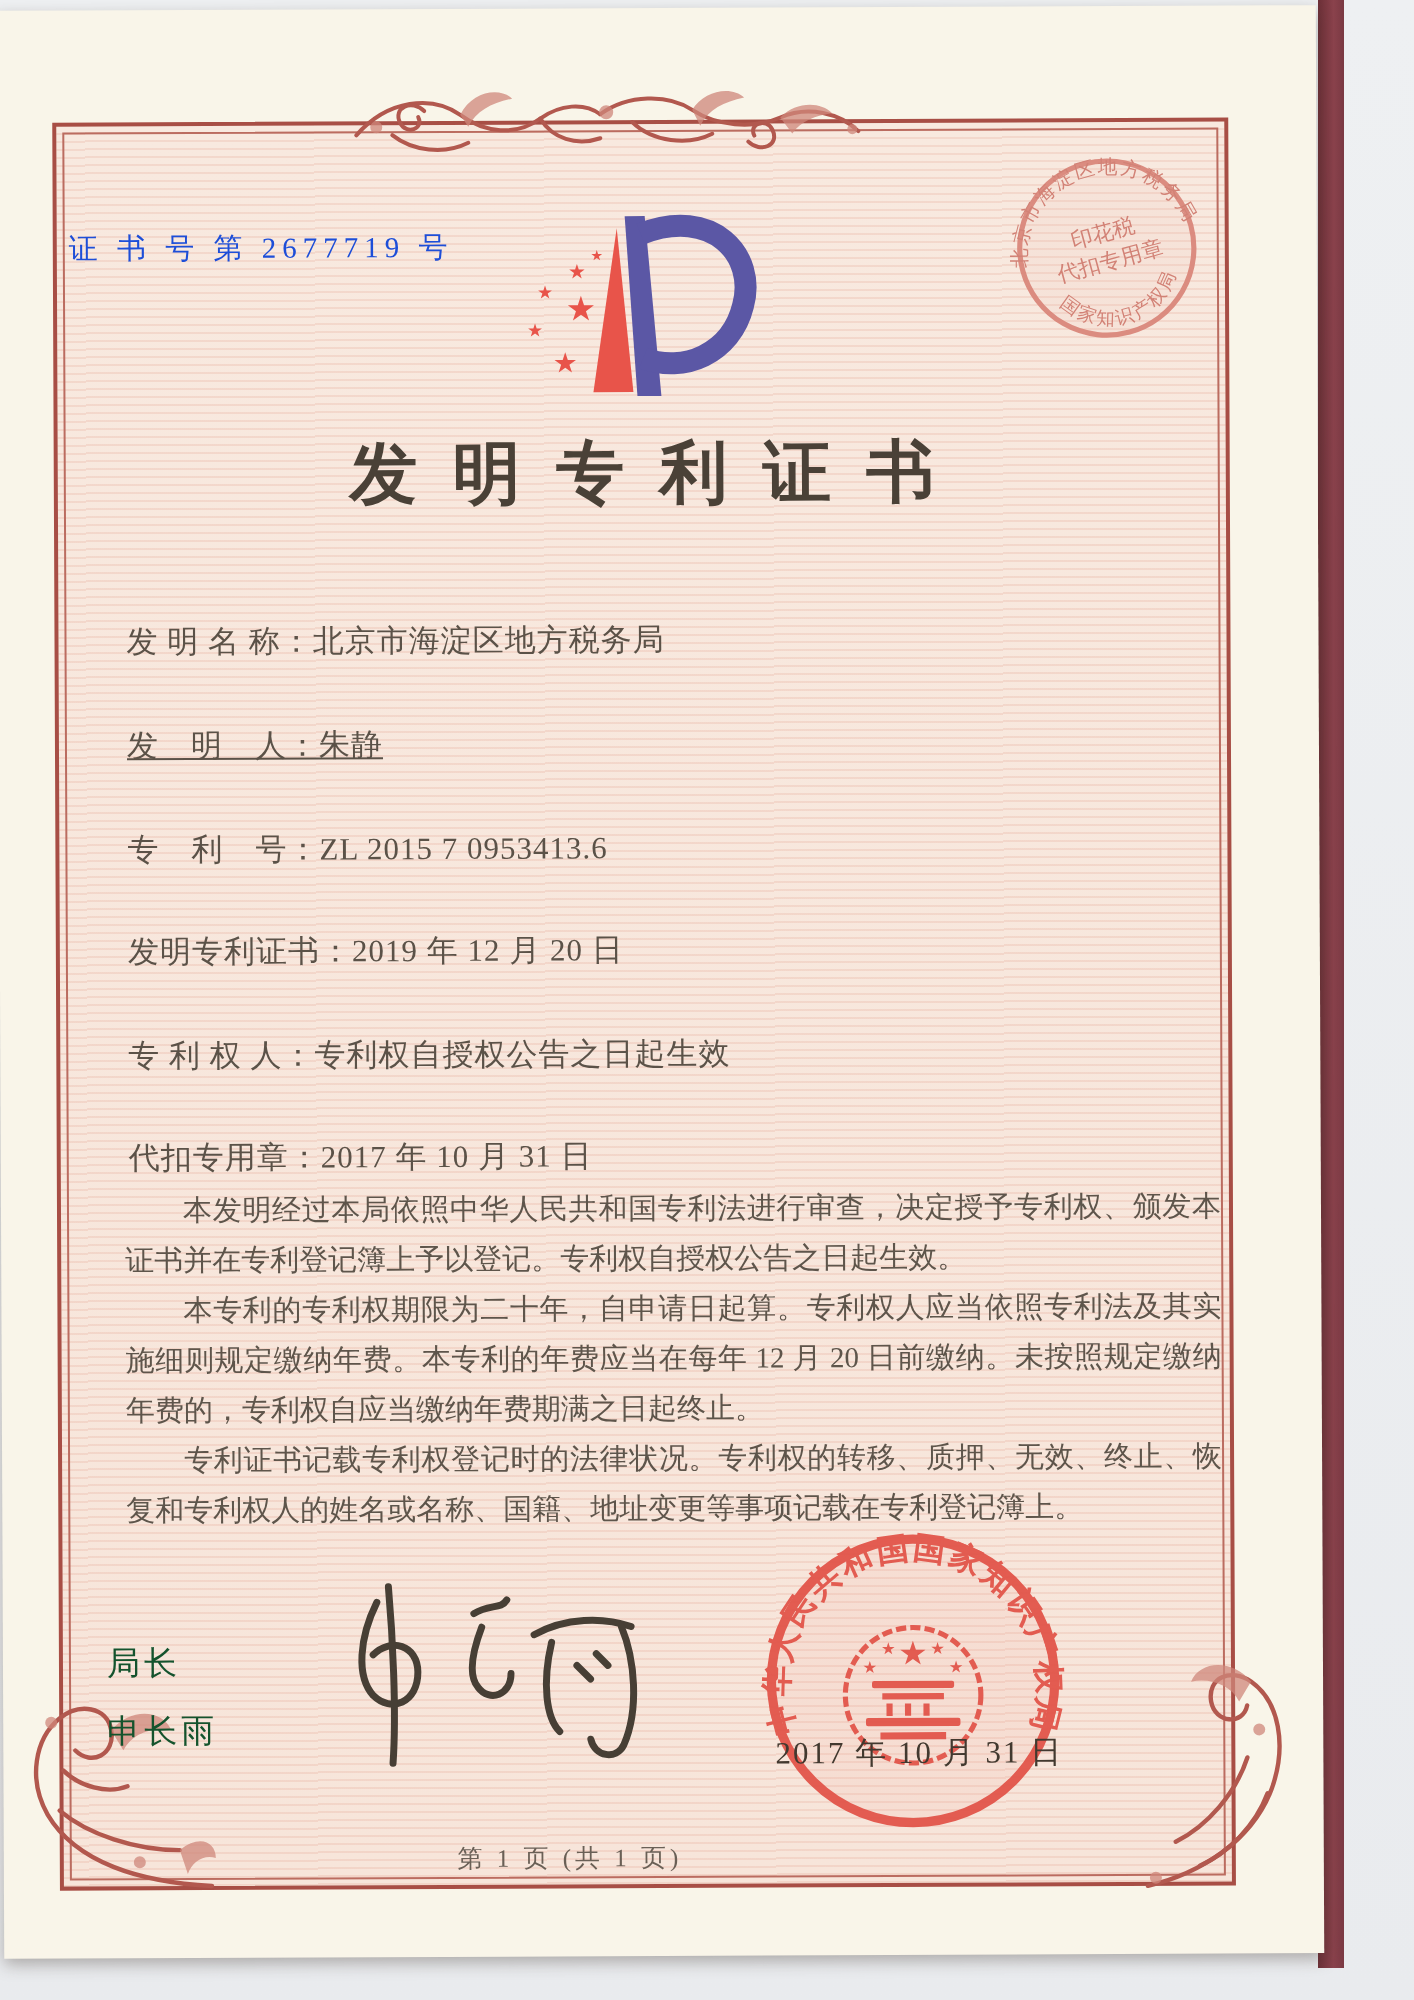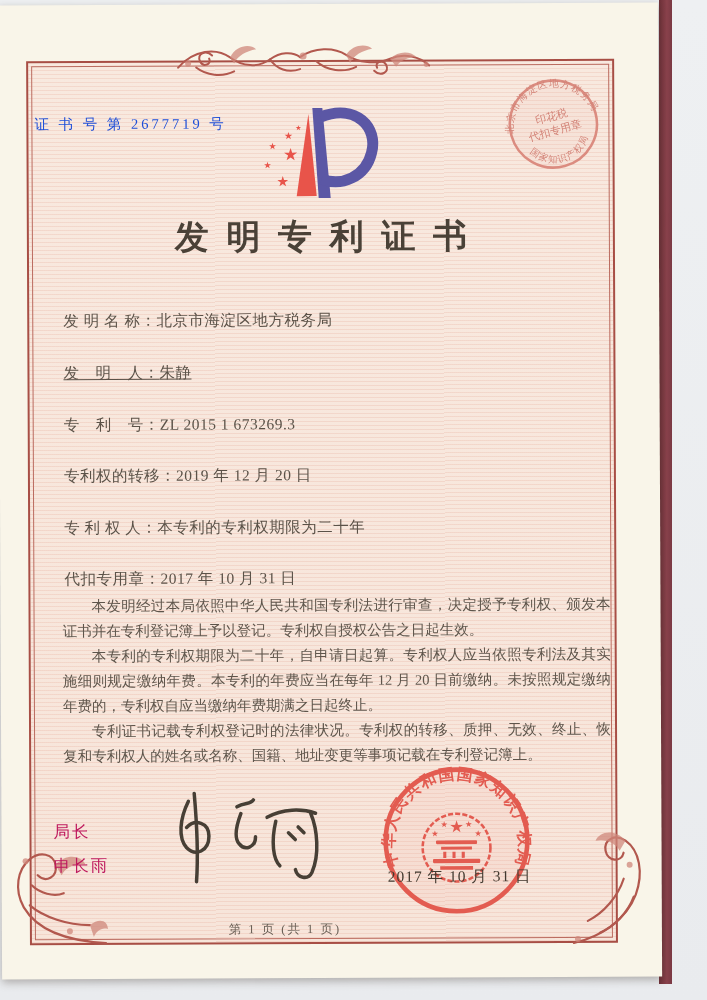--- a/index.html
+++ b/index.html
@@ -47,21 +47,21 @@
     position:absolute; left:64px; z-index:4;
     font-size:15.5px; color:#5b5248; letter-spacing:.5px; white-space:nowrap;
   }
   .paragraphs {
     position:absolute; left:62px; top:589px; width:548px; z-index:4;
     font-size:14.5px; line-height:25px; color:#5e554b; text-align:justify;
   }
   .paragraphs p { text-indent:2em; }
   .director {
     position:absolute; left:52px; top:810px; z-index:4;
-    font-size:16.5px; line-height:34px; color:#be185d; letter-spacing:2px;
+    font-size:16.5px; line-height:34px; color:#14532d; letter-spacing:2px;
   }
   .signature { position:absolute; left:150px; top:783px; width:175px; height:97px; z-index:4; }
   .office-seal { position:absolute; left:378px; top:760px; width:154px; height:154px; z-index:4; opacity:.95; }
   .grant-date {
     position:absolute; left:386px; top:863px; z-index:6;
     font-size:15.5px; color:#42392f; letter-spacing:1px;
   }
   .page-footer {
     position:absolute; left:0; top:917px; width:566px; z-index:4;
     text-align:center; font-size:12.5px; letter-spacing:2px; color:#6a6056;
@@ -159,27 +159,27 @@
 
   <div class="page-title">发明专利证书</div>
 
   <div class="field-row" style="top:306px;">
     <span>发 明 名 称：</span><span>北京市海淀区地方税务局</span>
   </div>
   <div class="field-row" style="top:358px;text-decoration:underline;">
     <span>发　明　人：</span><span>朱静</span>
   </div>
   <div class="field-row" style="top:410px;">
-    <span>专　利　号：</span><span>ZL 2015 1 673269.3</span>
+    <span>专　利　号：</span><span>ZL 2015 7 0953413.6</span>
   </div>
   <div class="field-row" style="top:461px;">
-    <span>专利权的转移：</span><span>2019 年 12 月 20 日</span>
+    <span>发明专利证书：</span><span>2019 年 12 月 20 日</span>
   </div>
   <div class="field-row" style="top:513px;">
-    <span>专 利 权 人：</span><span>本专利的专利权期限为二十年</span>
+    <span>专 利 权 人：</span><span>专利权自授权公告之日起生效</span>
   </div>
   <div class="field-row" style="top:564px;">
     <span>代扣专用章：</span><span>2017 年 10 月 31 日</span>
   </div>
 
   <div class="paragraphs">
     <p>本发明经过本局依照中华人民共和国专利法进行审查，决定授予专利权、颁发本证书并在专利登记簿上予以登记。专利权自授权公告之日起生效。</p>
     <p>本专利的专利权期限为二十年，自申请日起算。专利权人应当依照专利法及其实施细则规定缴纳年费。本专利的年费应当在每年 12 月 20 日前缴纳。未按照规定缴纳年费的，专利权自应当缴纳年费期满之日起终止。</p>
     <p>专利证书记载专利权登记时的法律状况。专利权的转移、质押、无效、终止、恢复和专利权人的姓名或名称、国籍、地址变更等事项记载在专利登记簿上。</p>
   </div>

